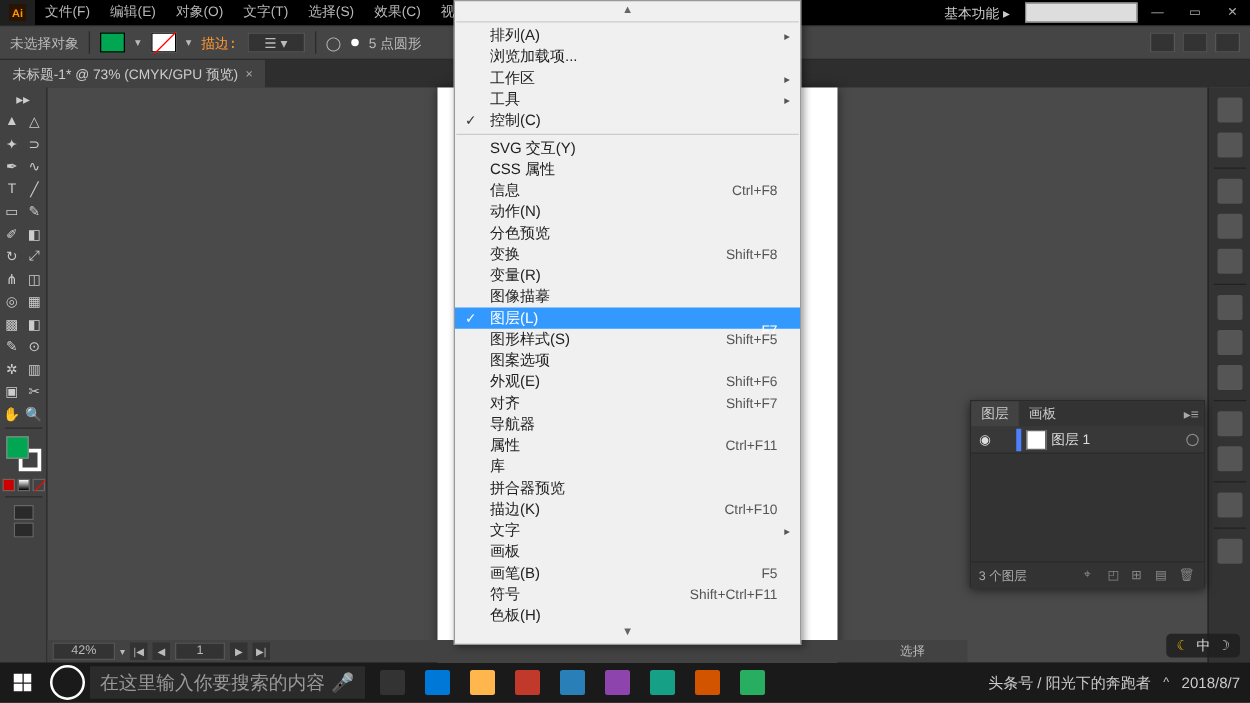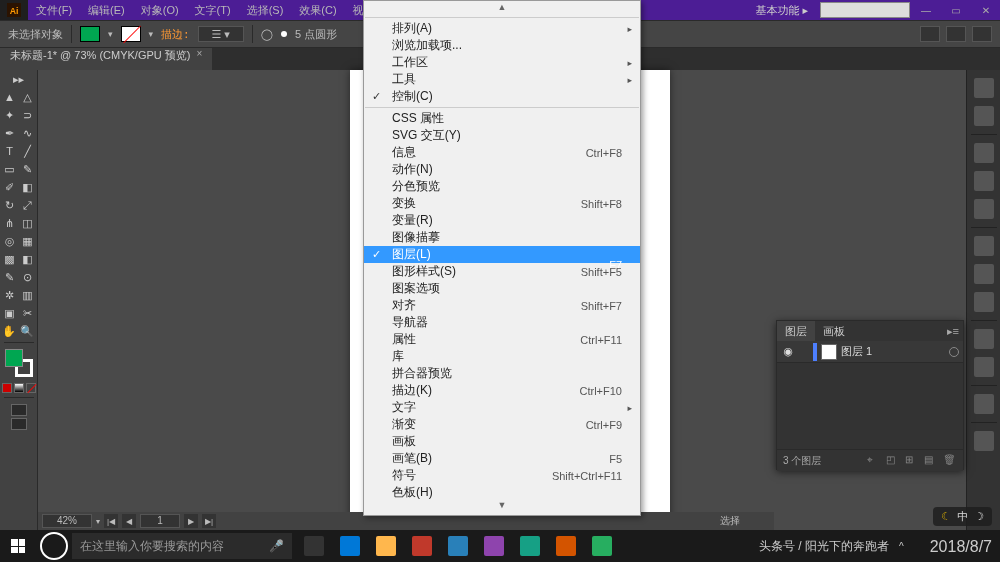--- a/index.html
+++ b/index.html
@@ -1,19 +1,19 @@
 <!DOCTYPE html>
 <html><head>
 <meta charset="utf-8">
 <style>
 * { box-sizing: border-box; margin: 0; padding: 0; font-family: "Microsoft YaHei", sans-serif; }
 body { width: 1000px; height: 562px; background: #333333; overflow: hidden; position: relative; }
 
 
-.menubar { height: 20px; background: #4c1d95; display: flex; color: #b8b8b8; font-size: 11px; }
+.menubar { height: 20px; background: #000000; display: flex; color: #b8b8b8; font-size: 11px; }
 .ai-logo { width: 28px; height: 20px; background: #1f1f1f; display: flex; align-items: center; justify-content: center; }
 .ai-logo svg { width: 14px; height: 14px; }
 .menu-item { padding: 0 8px; cursor: pointer; height: 20px; line-height: 20px; }
 .menubar-right { margin-left: auto; display: flex; align-items: center; gap: 2px; }
 .workspace-sel { padding: 0 10px; color: #ccc; font-size: 11px; }
 .search-box { width: 90px; height: 16px; background: #ddd; border: 1px solid #888; }
 .win-btn { width: 28px; height: 18px; display: flex; align-items: center; justify-content: center; color: #aaa; font-size: 10px; }
 
 
 .control-bar { height: 28px; background: #454545; border-top: 1px solid #2a2a2a; border-bottom: 1px solid #2a2a2a; display: flex; align-items: center; color: #bbb; font-size: 11px; padding: 0 8px; gap: 8px; }
@@ -21,21 +21,21 @@
 .stroke-swatch { width: 20px; height: 16px; background: #fff; border: 1px solid #000; position: relative; }
 .stroke-swatch::after { content: ''; position: absolute; left: -2px; top: 7px; width: 24px; height: 1px; background: red; transform: rotate(-45deg); }
 .stroke-sel { width: 46px; height: 16px; background: #333; border: 1px solid #555; display: flex; align-items: center; justify-content: center; }
 .orange-lbl { color: #ff9933; font-family: Liberation Mono, monospace; }
 .dot { width: 6px; height: 6px; border-radius: 50%; background: #fff; }
 .cb-right { margin-left: auto; display: flex; gap: 6px; }
 .cb-icon { width: 20px; height: 16px; background: #333; border: 1px solid #555; }
 
 
 .tab-bar { height: 22px; background: #2e2e2e; display: flex; align-items: center; }
-.tab { height: 22px; background: #424242; color: #ccc; font-size: 11px; padding: 0 10px; display: flex; align-items: flex-start; gap: 6px; }
+.tab { height: 22px; background: #424242; color: #ccc; font-size: 11px; padding: 0 10px; display: flex; align-items: center; gap: 6px; }
 .tab-close { color: #aaa; font-size: 10px; }
 
 
 .main-area { position: absolute; top: 70px; bottom: 32px; left: 0; right: 0; background: #4a4a4a; }
 .tools-panel { position: absolute; left: 0; top: 0; width: 38px; bottom: 0; background: #424242; border-right: 1px solid #2a2a2a; display: flex; flex-direction: column; align-items: center; gap: 0; }
 .tool-row { display: flex; }
 .tool-btn { width: 18px; height: 18px; display: flex; align-items: center; justify-content: center; color: #ccc; font-size: 11px; }
 .tools-sep { width: 30px; height: 1px; background: #2a2a2a; margin: 2px 0; }
 .fill-stroke-tool { width: 28px; height: 28px; position: relative; margin: 4px 0; }
 .fill-stroke-tool .fsw { position: absolute; width: 18px; height: 18px; border: 1px solid #888; }
@@ -93,32 +93,32 @@
 
 .tray-overlay { position: absolute; right: 8px; bottom: 36px; background: rgba(30,30,30,0.85); color: #ddd; font-size: 11px; padding: 2px 8px; border-radius: 4px; display: flex; align-items: center; gap: 6px; }
 .tray-overlay .ti { color: #e6b800; }
 
 
 .taskbar { position: absolute; left: 0; right: 0; bottom: 0; height: 32px; background: #1a1a1a; display: flex; align-items: center; }
 .start-btn { width: 36px; height: 32px; display: flex; align-items: center; justify-content: center; }
 .win-logo { width: 14px; height: 14px; display: grid; grid-template: 1fr 1fr / 1fr 1fr; gap: 1px; }
 .win-logo div { background: #fff; }
 .cortana { width: 28px; height: 28px; border: 2px solid #fff; border-radius: 50%; margin: 0 4px; }
-.search-bar { width: 220px; height: 26px; background: #2b2b2b; display: flex; align-items: center; color: #999; font-size: 12px; padding: 0 8px; justify-content: space-between; }
+.search-bar { width: 220px; height: 26px; background: #2b2b2b; display: flex; align-items: center; color: #999; font-size: 15px; padding: 0 8px; justify-content: space-between; }
 .mic-icon { color: #888; }
 .task-icons { display: flex; gap: 4px; margin-left: 6px; }
 .task-icon { width: 32px; height: 32px; display: flex; align-items: center; justify-content: center; }
 .task-icon .ico { width: 20px; height: 20px; border-radius: 2px; }
 .taskview { background: #333; }
 .edge { background: #0078d7; border-radius: 50%; }
 .folder { background: #ffb74d; }
 .tb-right { margin-left: auto; display: flex; align-items: center; color: #ccc; font-size: 11px; gap: 10px; padding-right: 8px; }
 .watermark { color: #ccc; font-size: 12px; white-space: nowrap; }
 .tb-tray { display: flex; gap: 6px; font-size: 10px; }
-.clock { text-align: right; font-size: 16px; line-height: 11px; margin-left: 16px; }
+.clock { text-align: right; font-size: 12px; line-height: 11px; }
 </style>
 </head>
 <body>
 
 <div class="menubar">
   <div class="ai-logo">
     <svg viewBox="0 0 16 16">
         <rect width="16" height="16" fill="#2b1301"></rect>
         <text x="3" y="12" font-size="10" fill="#ff9a00" font-weight="bold">Ai</text>
       </svg>
@@ -315,24 +315,24 @@
       <div class="dd-item">
         <span>工具</span>
         <span class="arrow">▸</span>
       </div>
       <div class="dd-item">
         <span class="check">✓</span>
         <span>控制(C)</span>
       </div>
       <div class="dd-sep"></div>
       <div class="dd-item">
+        <span>SVG 交互(Y)</span>
+      </div>
+      <div class="dd-item">
         <span>CSS 属性</span>
-      </div>
-      <div class="dd-item">
-        <span>SVG 交互(Y)</span>
       </div>
       <div class="dd-item">
         <span>信息</span>
         <span class="shortcut">Ctrl+F8</span>
       </div>
       <div class="dd-item">
         <span>动作(N)</span>
       </div>
       <div class="dd-item">
         <span>分色预览</span>
@@ -353,20 +353,24 @@
         <span class="shortcut">F7</span>
       </div>
       <div class="dd-item">
         <span>图形样式(S)</span>
         <span class="shortcut">Shift+F5</span>
       </div>
       <div class="dd-item">
         <span>图案选项</span>
       </div>
       <div class="dd-item">
+        <span>外观(E)</span>
+        <span class="shortcut">Shift+F6</span>
+      </div>
+      <div class="dd-item">
         <span>对齐</span>
         <span class="shortcut">Shift+F7</span>
       </div>
       <div class="dd-item">
         <span>导航器</span>
       </div>
       <div class="dd-item">
         <span>属性</span>
         <span class="shortcut">Ctrl+F11</span>
       </div>
@@ -376,24 +380,20 @@
       <div class="dd-item">
         <span>拼合器预览</span>
       </div>
       <div class="dd-item">
         <span>描边(K)</span>
         <span class="shortcut">Ctrl+F10</span>
       </div>
       <div class="dd-item">
         <span>文字</span>
         <span class="arrow">▸</span>
-      </div>
-      <div class="dd-item">
-        <span>渐变</span>
-        <span class="shortcut">Ctrl+F9</span>
       </div>
       <div class="dd-item">
         <span>画板</span>
       </div>
       <div class="dd-item">
         <span>画笔(B)</span>
         <span class="shortcut">F5</span>
       </div>
       <div class="dd-item">
         <span>符号</span>

